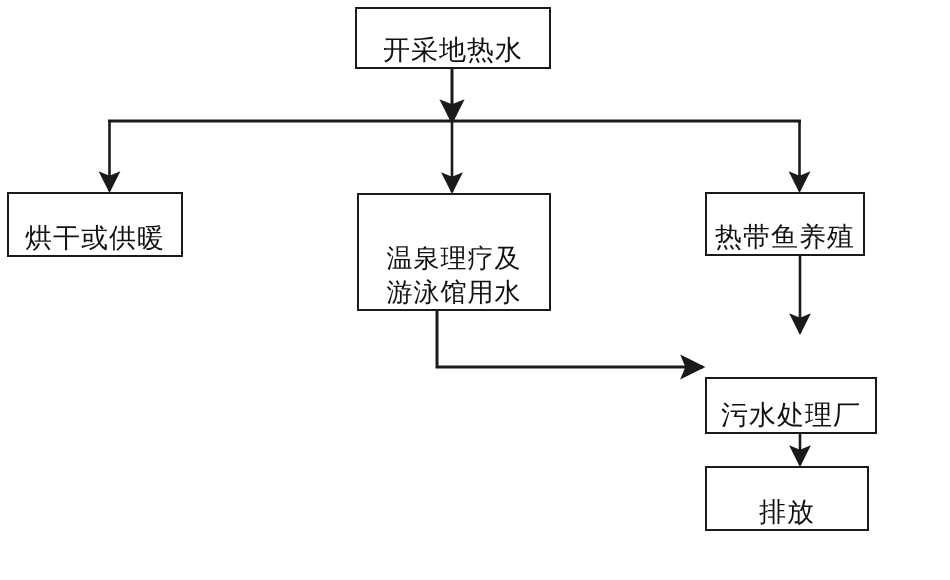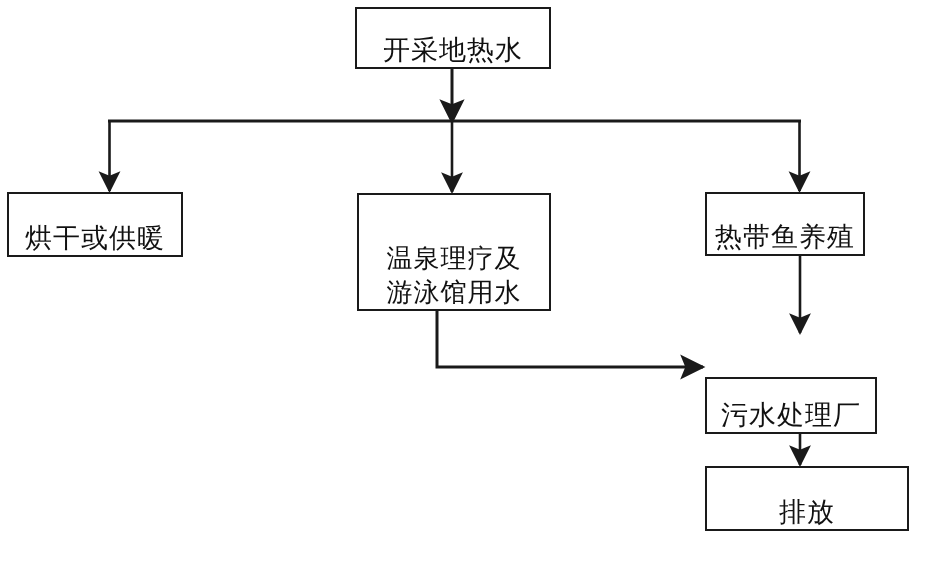--- a/index.html
+++ b/index.html
@@ -93,17 +93,17 @@
   </div>
 
   <div class="node" id="node-fish-farming" style="left: 705px; top: 192px; width: 160px; height: 64px;">
     <span class="node-label">热带鱼养殖</span>
   </div>
 
   <div class="node" id="node-wastewater-plant" style="left: 705px; top: 334px; width: 172px; height: 57px; margin-top: 43px;">
     <span class="node-label">污水处理厂</span>
   </div>
 
-  <div class="node" id="node-discharge" style="left: 705px; top: 466px; width: 204px; height: 65px;">
+  <div class="node" id="node-discharge" style="left: 705px; top: 466px; width: 164px; height: 65px;">
     <span class="node-label">排放</span>
   </div>
 
 </div>
 
 </body></html>

